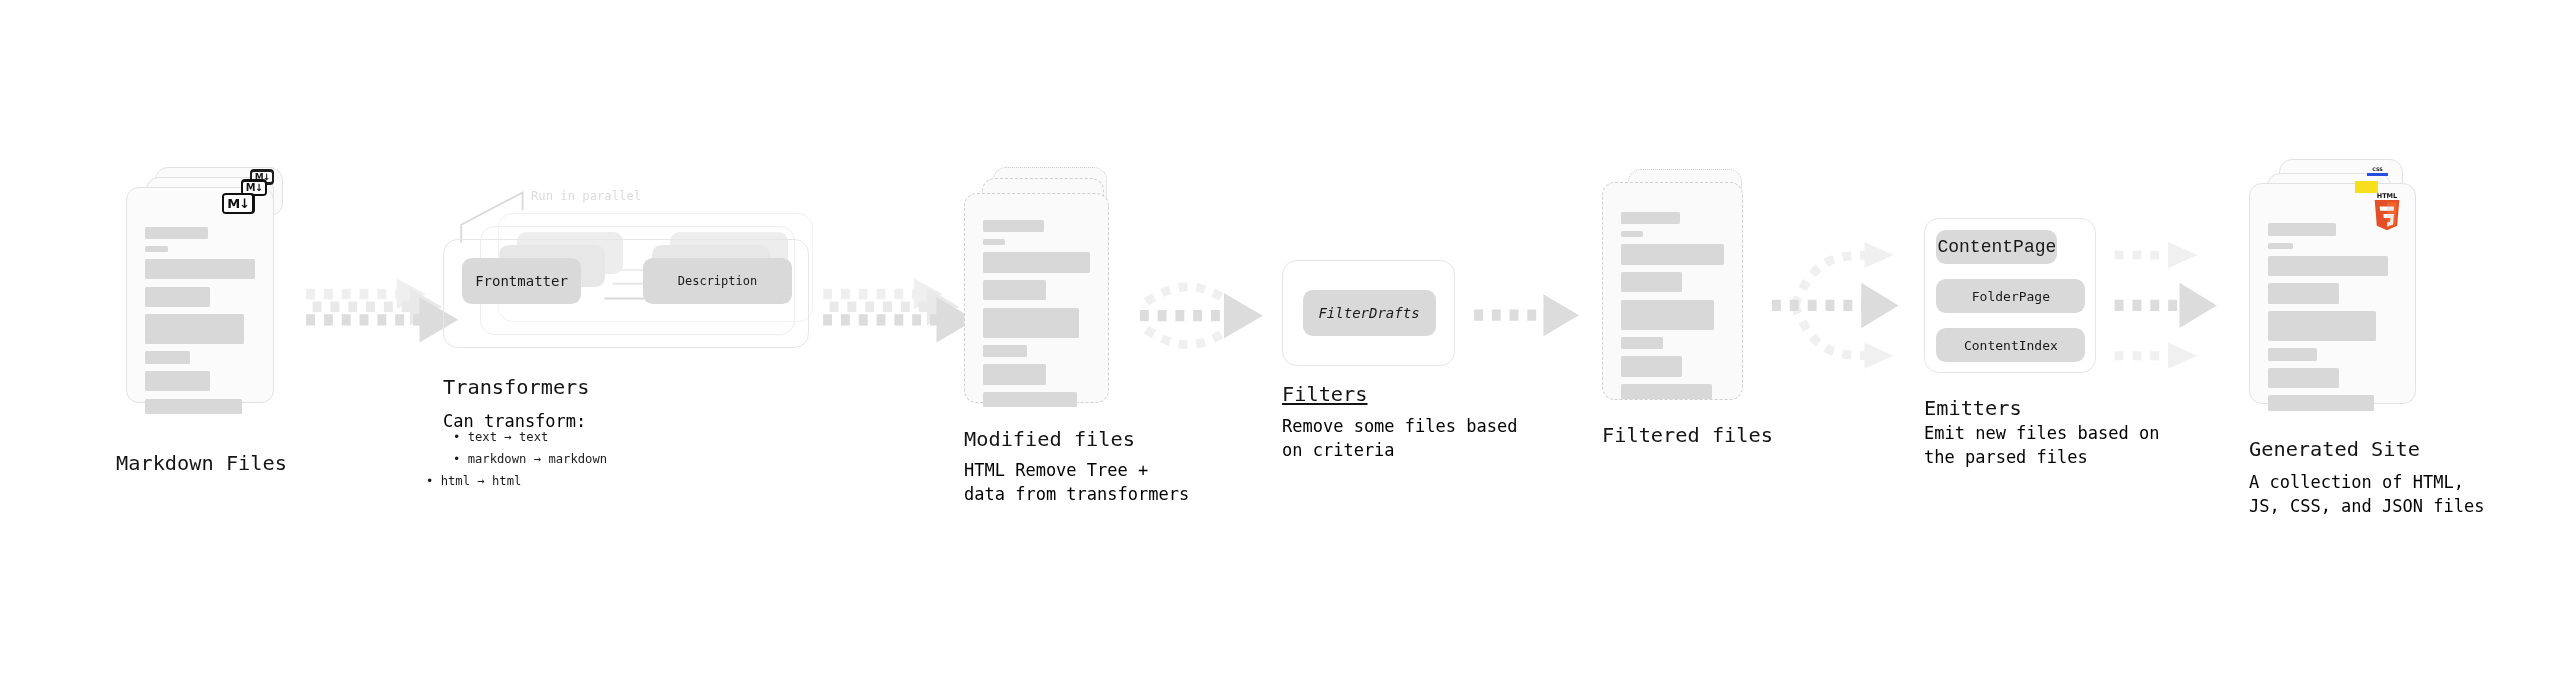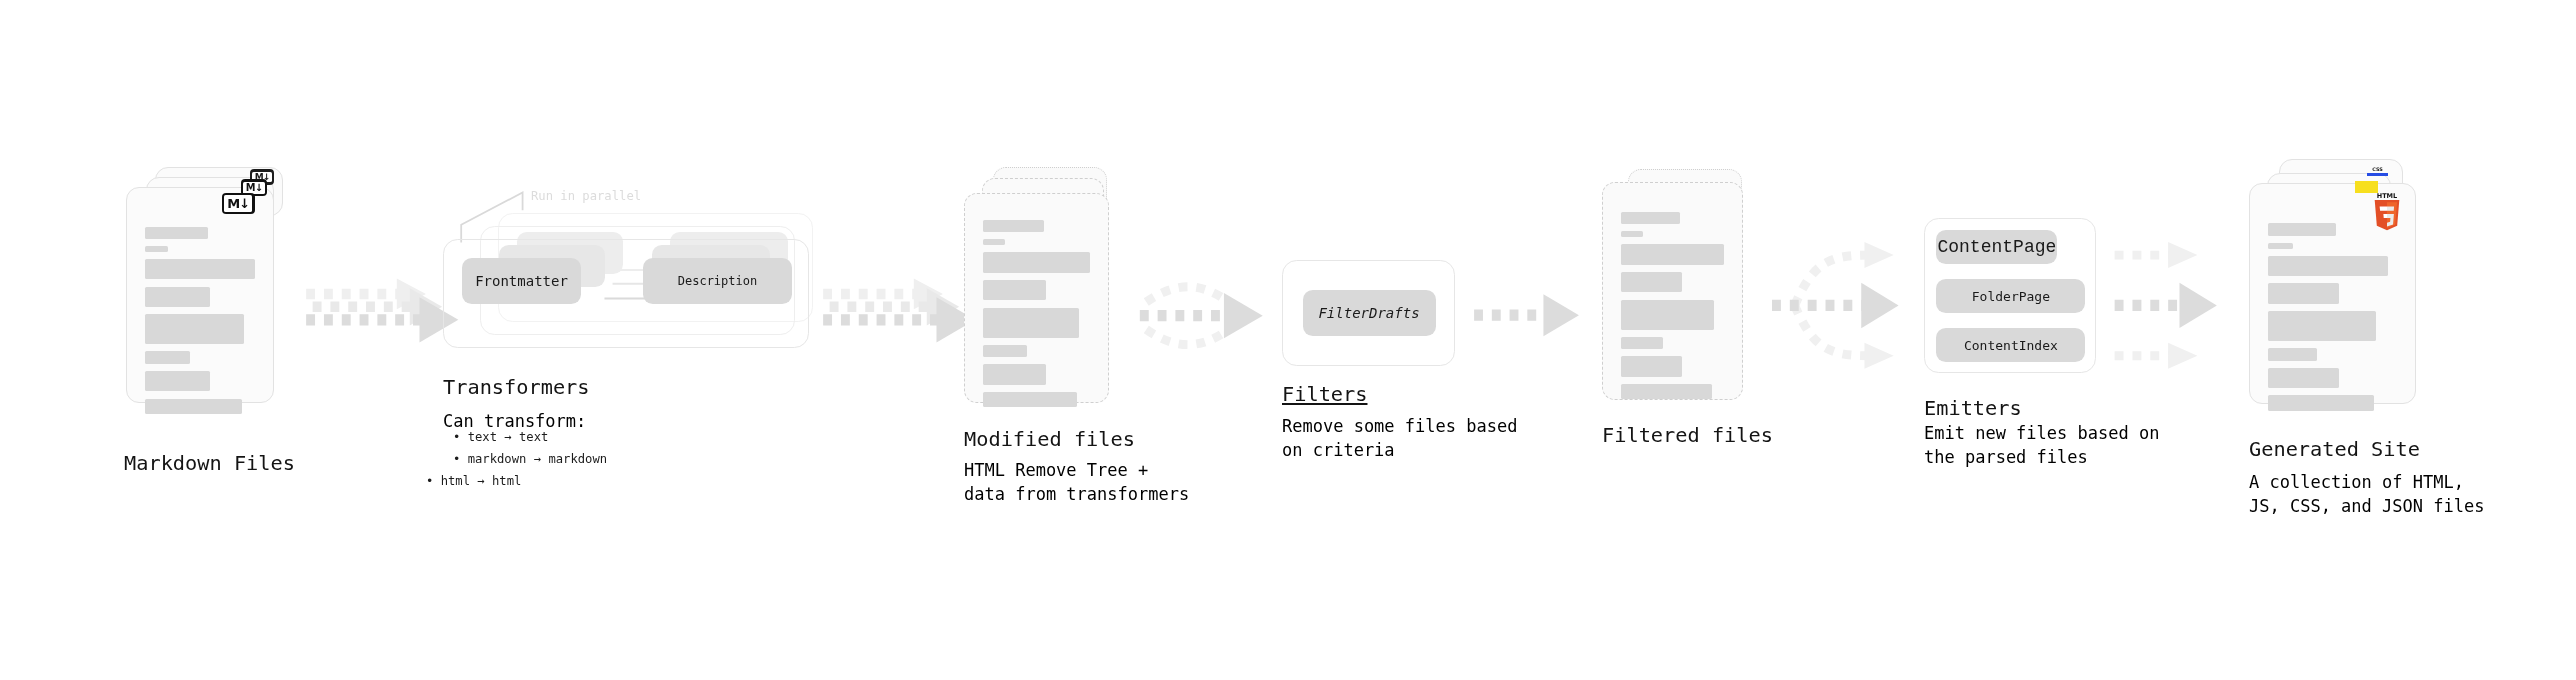--- a/index.html
+++ b/index.html
@@ -197,21 +197,21 @@
           </div>
       </div>
       <div class="md-badge" style="left:96px; top:26px; width:32.5px; height:21px;">
         <div class="md-badge-inner" style="font-size:13px;">
             <span>M</span>
             <span>↓</span>
           </div>
       </div>
     </div>
   </div>
-  <div class="caption-title" style="left:124px; top:451px;">Markdown Files</div>
+  <div class="caption-title" style="left:116px; top:451px;">Markdown Files</div>
 
   <svg class="svg-layer" style="left:304px; top:268px;" width="167" height="85" viewBox="0 0 205 105">
     <g>
       <path d="M2 32 H118" stroke="#efefef" stroke-width="13" stroke-dasharray="11 11" fill="none"></path>
       <path d="M114 13 L150 32 L114 51 Z" fill="#efefef"></path>
       <path d="M10 48 H134" stroke="#e9e9e9" stroke-width="13" stroke-dasharray="11 11" fill="none"></path>
       <path d="M130 25 L170 48 L130 71 Z" fill="#e9e9e9"></path>
       <path d="M2 64 H146" stroke="#dcdcdc" stroke-width="14" stroke-dasharray="11 11" fill="none"></path>
       <path d="M142 36 L190 64 L142 92 Z" fill="#dcdcdc"></path>
     </g>

